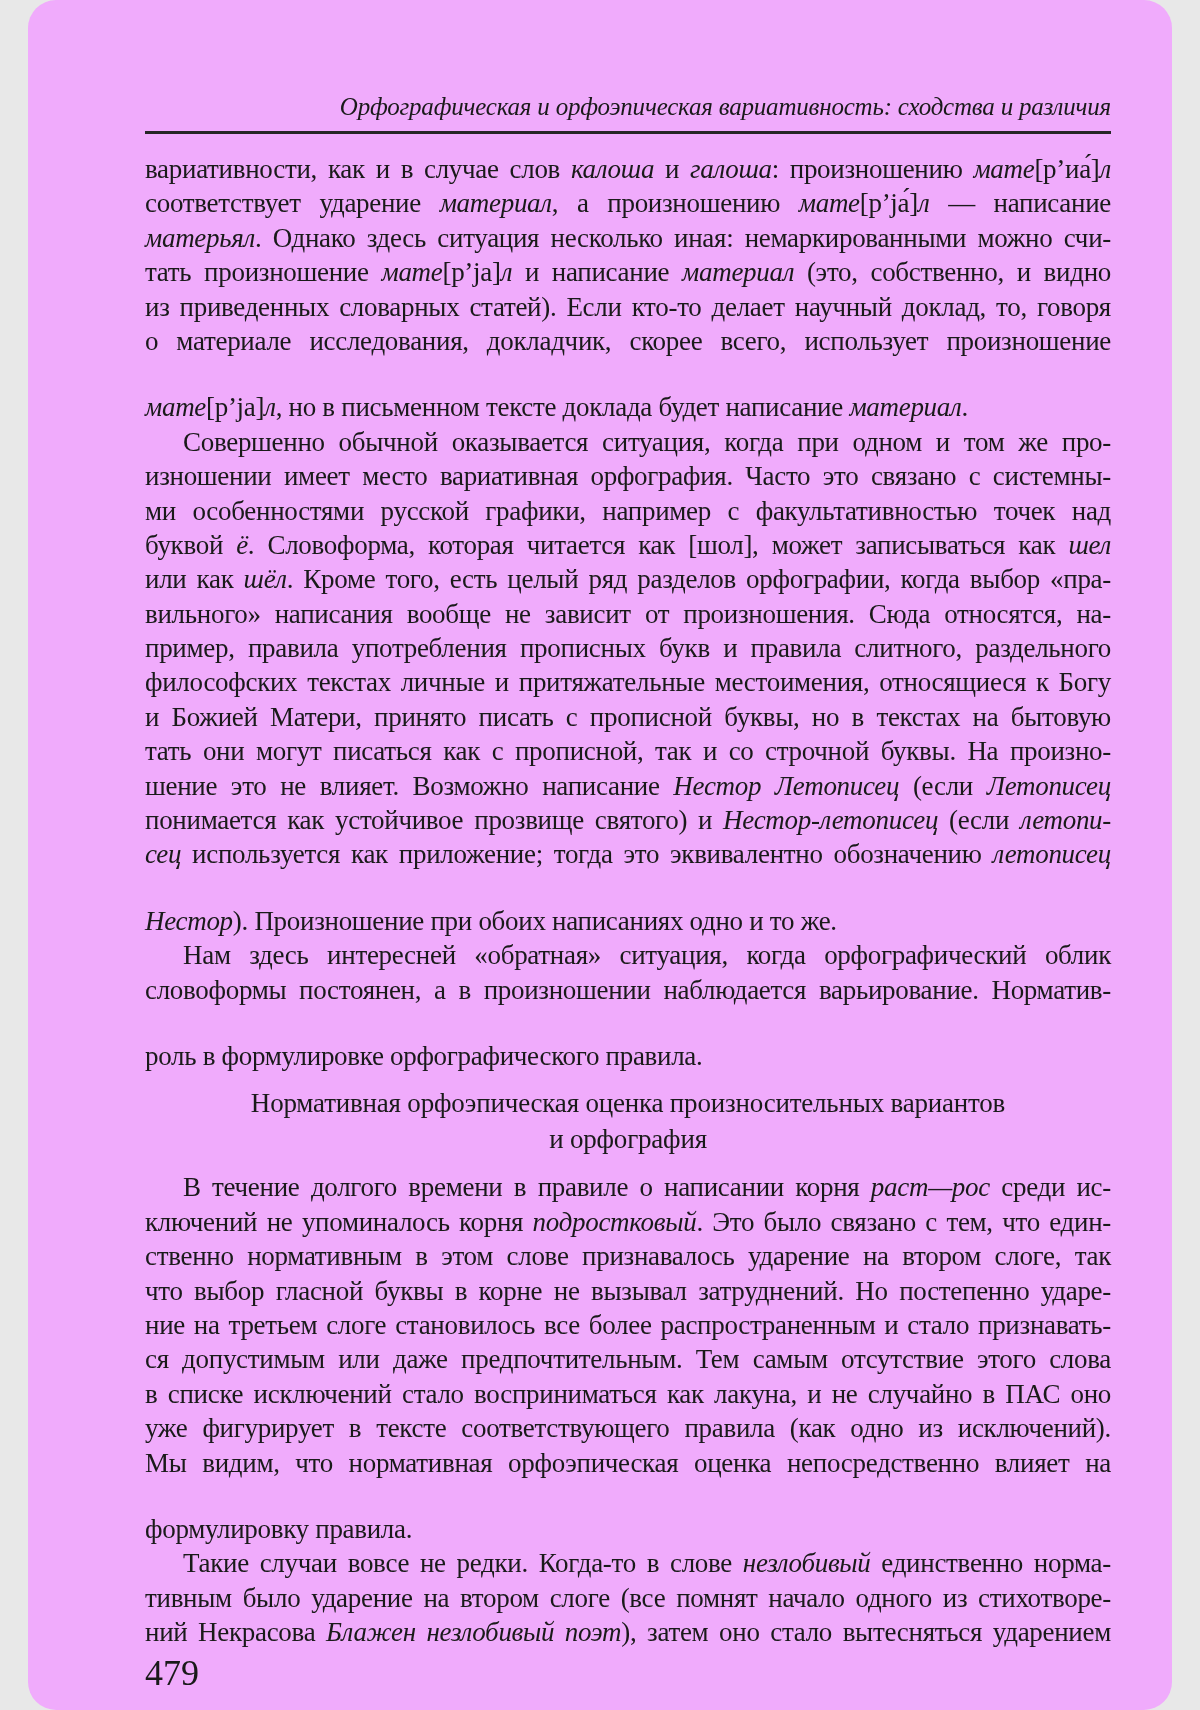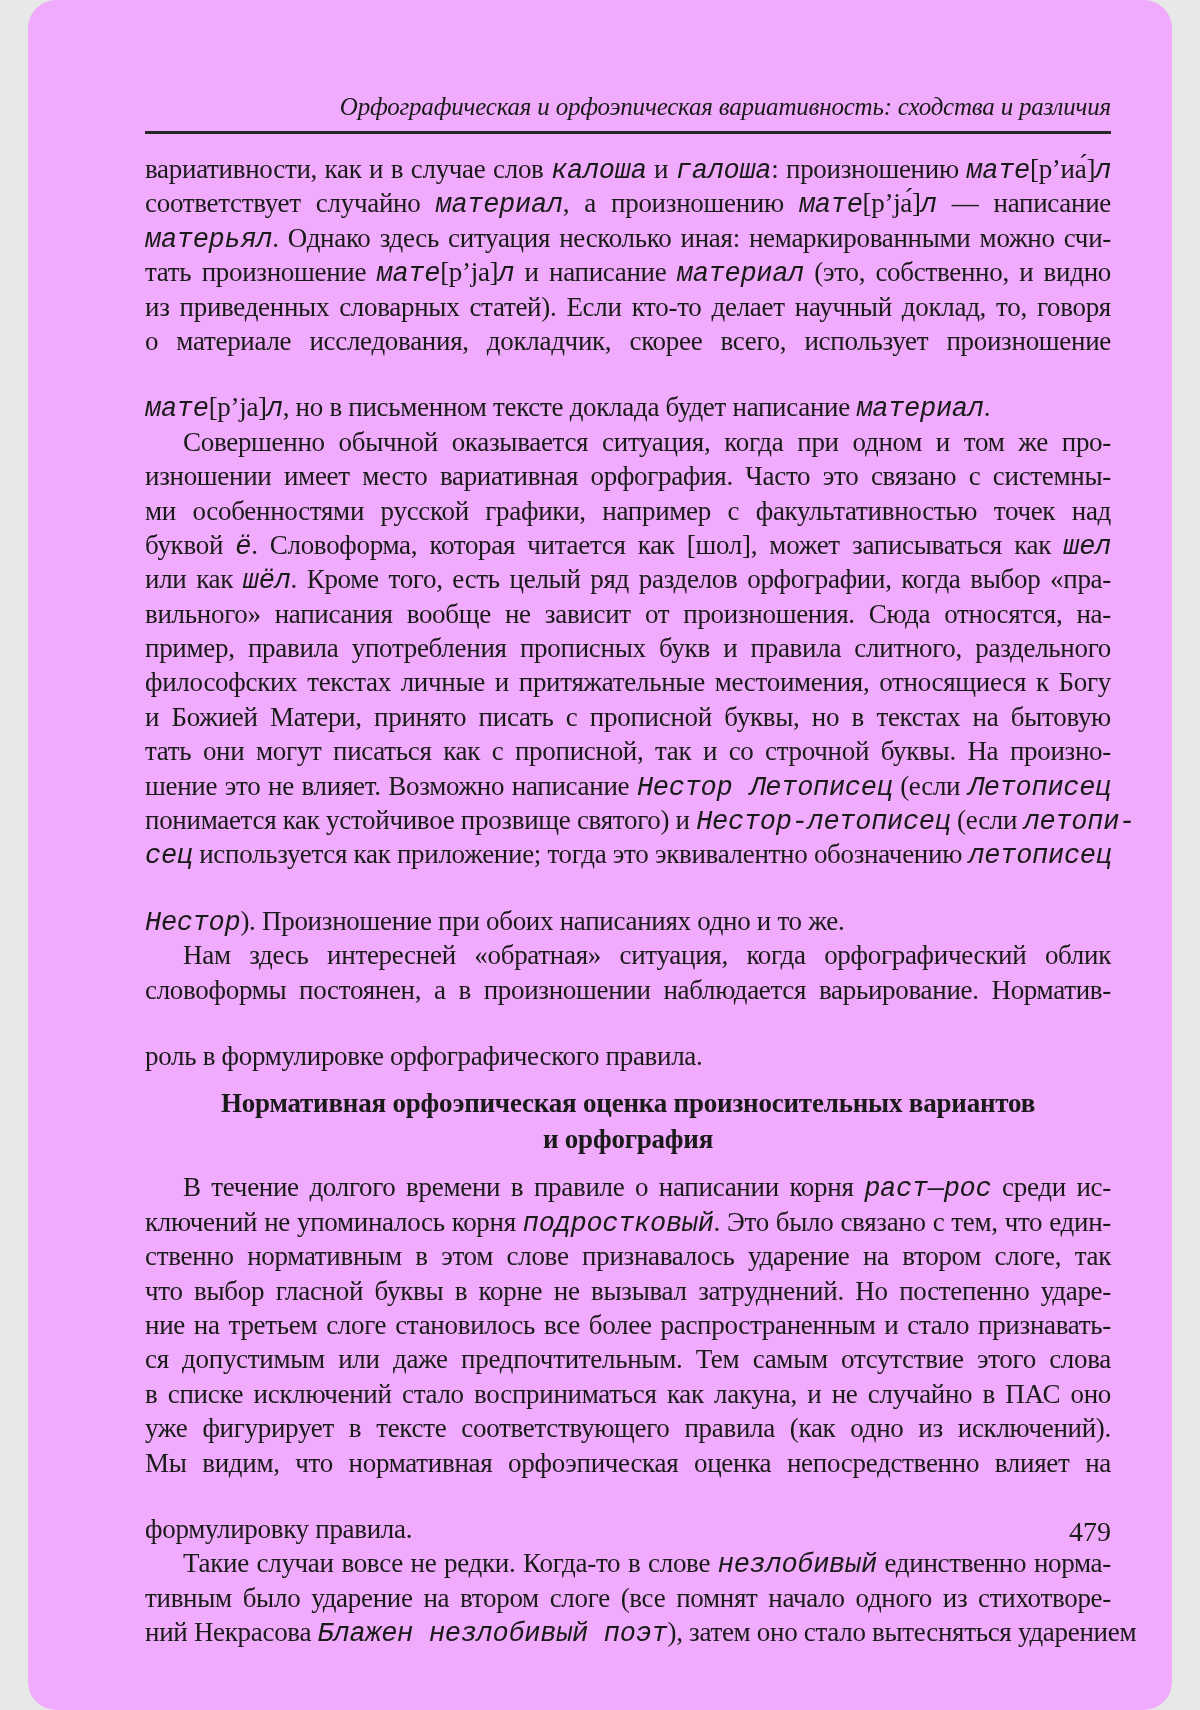--- a/index.html
+++ b/index.html
@@ -35,50 +35,50 @@
   }
   .para { margin:0; }
   .line {
     height:34.4px; line-height:34.4px;
     white-space:nowrap;
     text-align:justify;
     text-align-last:justify;
   }
   .line.endline { text-align-last:left;margin-top:32px; }
   .line.indent { text-indent:38px; }
-  .it { font-style:italic;font-family:Liberation Mono, monospace; }
+  .it { font-style:italic; }
   
   #section-heading {
     margin:12px 0 13px 0;
     text-align:center;
-    font-weight:bold;
+    font-weight:normal;
     font-size:27px; line-height:36px;
     letter-spacing:-0.2px;
   }
   
   #page-number {
-    position:absolute; left:117px; top:1515px; width:966px;
-    text-align:right;
-    font-size:28px; line-height:34px;
+    position:absolute; left:117px; top:1656px; width:966px;
+    text-align:left;
+    font-size:36px; line-height:34px;
   }
 </style>
 </head>
 <body>
 
 <div id="page">
 
   <div id="running-head">Орфографическая и орфоэпическая вариативность: сходства и различия</div>
 
   <div id="head-rule"></div>
 
   <div id="body-text">
     <div id="before-heading">
         <div class="para">
           <div class="line"><span>вариативности, как и в случае слов </span><span class="it">калоша</span><span> и </span><span class="it">галоша</span><span>: произношению </span><span class="it">мате</span><span>[р’иа́]</span><span class="it">л</span></div>
-          <div class="line"><span>соответствует случайно </span><span class="it">материал</span><span>, а произношению </span><span class="it">мате</span><span>[р’jа́]</span><span class="it">л</span><span> — написание</span></div>
+          <div class="line"><span>соответствует ударение </span><span class="it">материал</span><span>, а произношению </span><span class="it">мате</span><span>[р’jа́]</span><span class="it">л</span><span> — написание</span></div>
           <div class="line"><span class="it">матерьял</span><span>. Однако здесь ситуация несколько иная: немаркированными можно счи-</span></div>
           <div class="line"><span>тать произношение </span><span class="it">мате</span><span>[р’jа]</span><span class="it">л</span><span> и написание </span><span class="it">материал</span><span> (это, собственно, и видно</span></div>
           <div class="line"><span>из приведенных словарных статей). Если кто-то делает научный доклад, то, говоря</span></div>
           <div class="line"><span>о материале исследования, докладчик, скорее всего, использует произношение</span></div>
           <div class="line endline"><span class="it">мате</span><span>[р’jа]</span><span class="it">л</span><span>, но в письменном тексте доклада будет написание </span><span class="it">материал</span><span>.</span></div>
         </div>
         <div class="para">
           <div class="line indent"><span>Совершенно обычной оказывается ситуация, когда при одном и том же про-</span></div>
           <div class="line"><span>изношении имеет место вариативная орфография. Часто это связано с системны-</span></div>
           <div class="line"><span>ми особенностями русской графики, например с факультативностью точек над</span></div>

